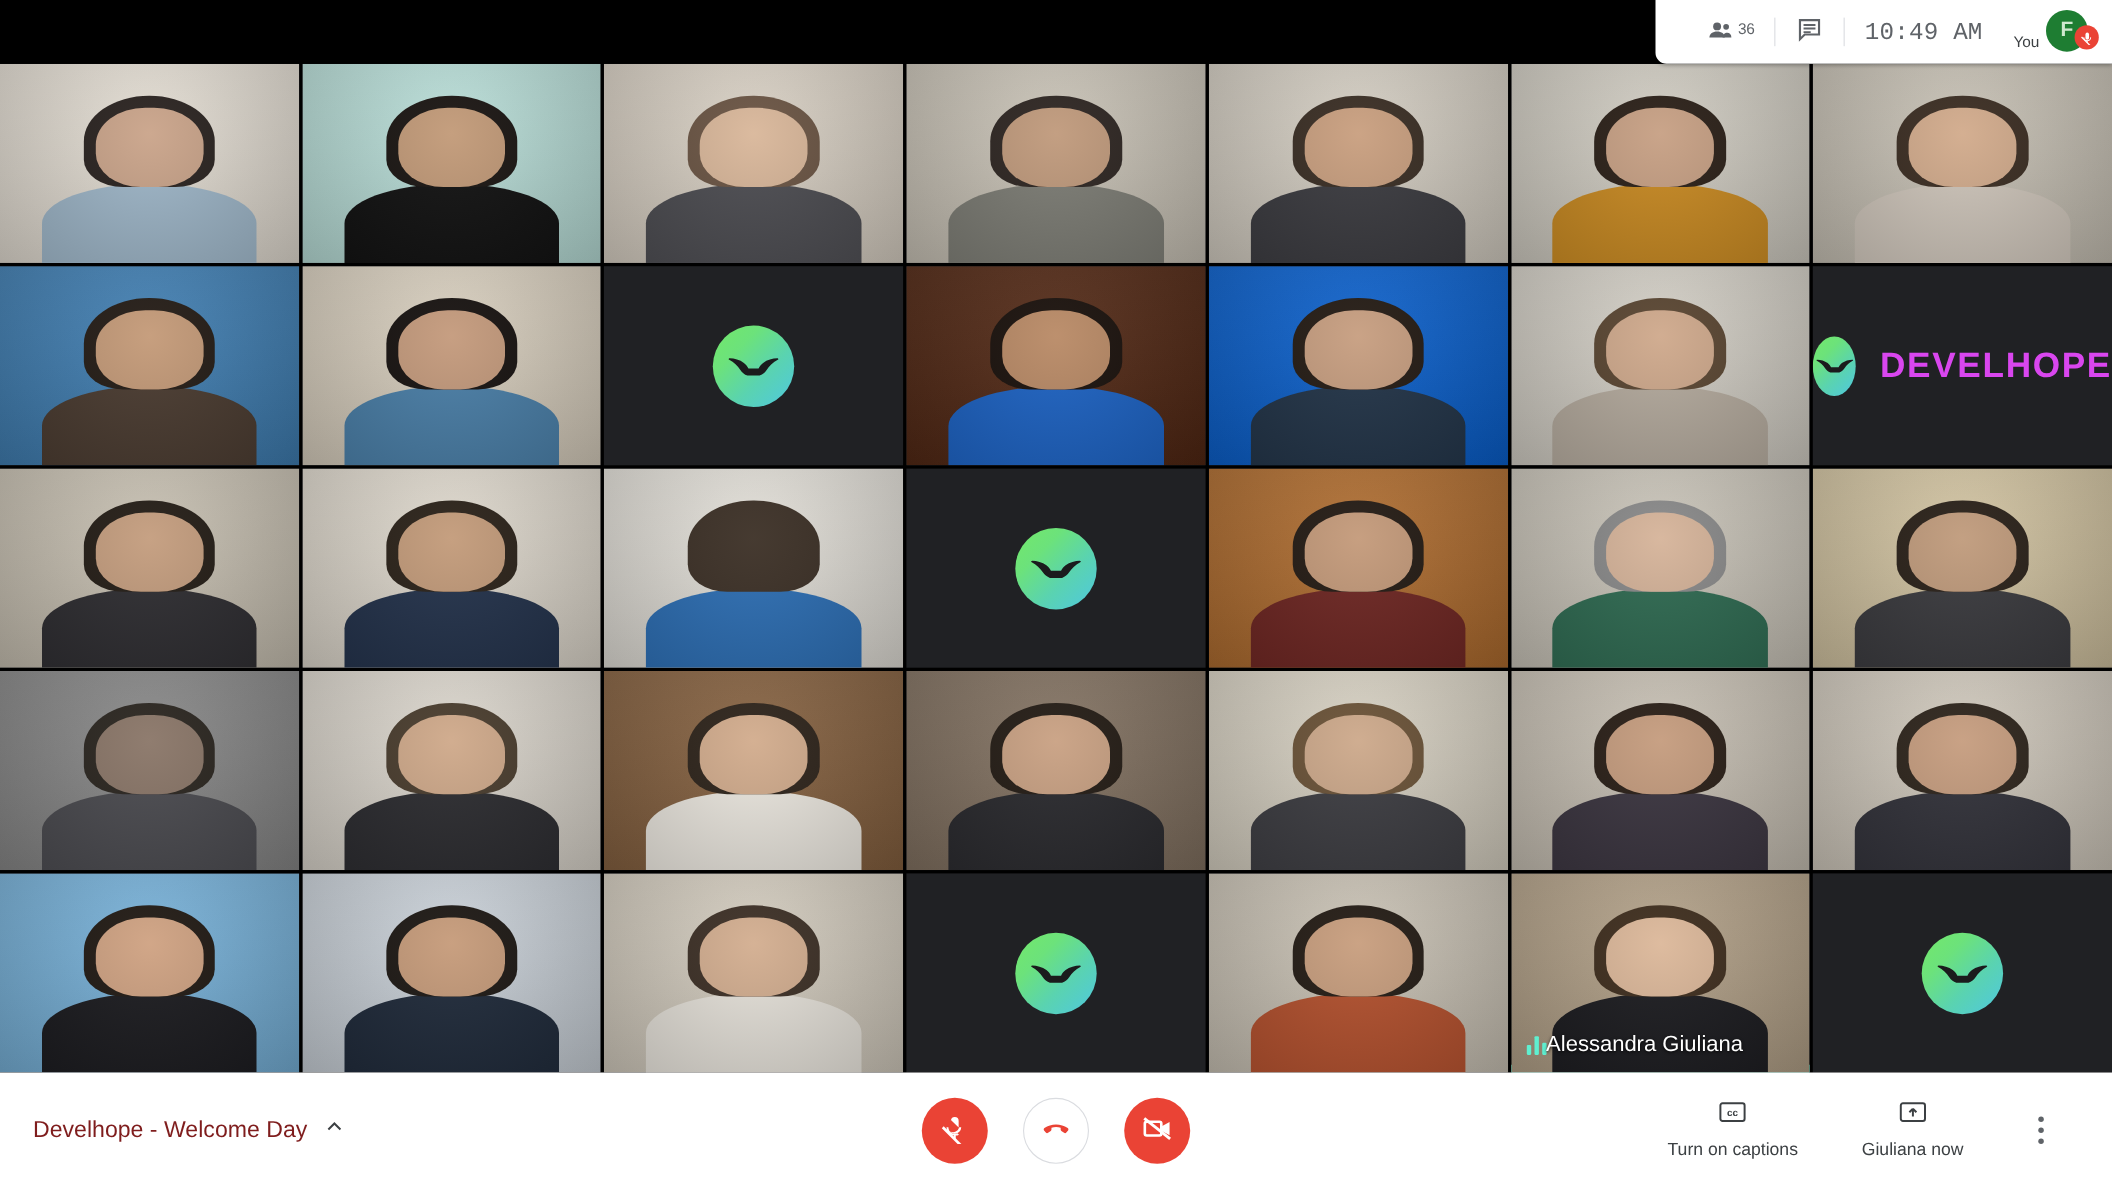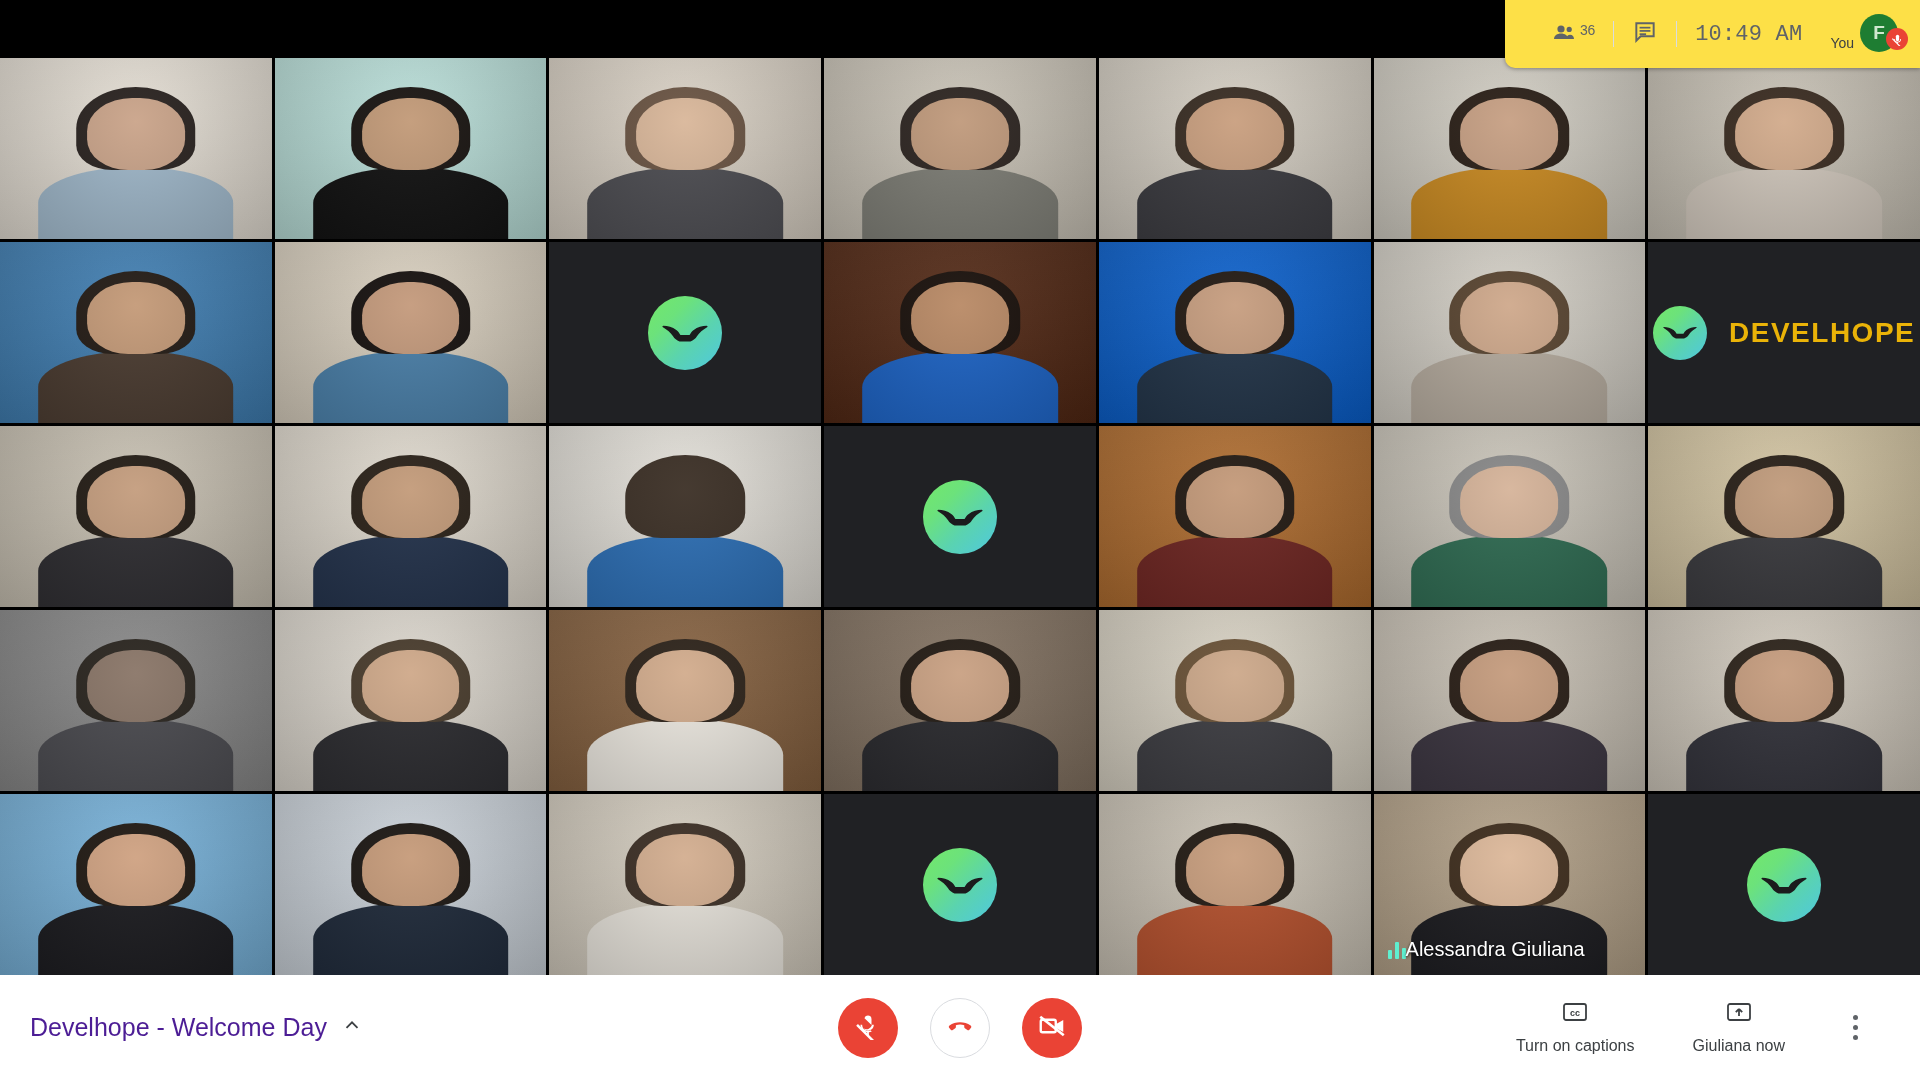--- a/index.html
+++ b/index.html
@@ -11,22 +11,22 @@
     overflow:hidden;
   }
   #app { position:relative; width:1920px; height:1080px; background:#000; }
 
   
   .topbar{
     position:absolute; top:0; left:0; width:1920px; height:58px;
     background:#000; z-index:40;
   }
   .top-right-pill{
-    position:absolute; top:0; right:0; height:68px;
-    background:#fde047; border-bottom-left-radius:10px;
+    position:absolute; top:0; right:0; height:58px;
+    background:#ffffff; border-bottom-left-radius:10px;
     display:flex; align-items:center;
     padding:0 14px 0 26px;
     box-shadow:0 1px 4px rgba(0,0,0,.35);
   }
   .top-item{ display:flex; align-items:center; justify-content:center;
     height:58px; padding:0 18px; color:#5f6368; position:relative; }
   .top-sep{ width:1px; height:26px; background:#dadce0; }
   .ppl-wrap{ position:relative; display:flex; align-items:flex-end; }
   .ppl-count{ font-size:14px; color:#5f6368; margin-left:1px; margin-bottom:10px; letter-spacing:-.2px;}
   .clock{ font-size:22px; color:#5f6368; letter-spacing:.2px; white-space:nowrap; padding:0 18px;font-family:Liberation Mono, monospace; }
@@ -64,21 +64,21 @@
 
   
   .dh-circle{
     width:74px; height:74px; border-radius:50%;
     background:linear-gradient(135deg,#73e86a 0%, #6ce27b 30%, #5ad3b0 62%, #4fc8e0 100%);
     display:flex; align-items:center; justify-content:center;
   }
   .dh-logo-tile{ flex-direction:row; gap:22px; background:#202124; }
   .dh-logo-tile .dh-circle{ width:54px; height:54px; }
   .dh-wordmark{
-    color:#eab308; font-size:28px; font-weight:bold;
+    color:#d946ef; font-size:32px; font-weight:bold;
     letter-spacing:1.5px; font-family:"Liberation Sans", sans-serif;
   }
 
   
   .namebar{
     position:absolute; left:0; bottom:14px;
     display:flex; align-items:center; 
     padding:0 14px; z-index:5;
   }
   .name-txt{
@@ -100,21 +100,21 @@
          border-radius:50% 50% 0 0; }
   .hair{ position:absolute; left:50%; transform:translateX(-50%);
          border-radius:50% 50% 30% 30%; }
 
   
   .bottombar{
     position:absolute; left:0; bottom:0; width:1920px; height:105px;
     background:#fff; display:flex; align-items:center; z-index:40;
   }
   .bb-left{ display:flex; align-items:center; gap:14px; padding-left:30px; width:33%; }
-  .meet-title{ font-size:25px; color:#4c1d95; white-space:nowrap; }
+  .meet-title{ font-size:21px; color:#7f1d1d; white-space:nowrap; }
   .bb-center{ display:flex; align-items:center; justify-content:center; gap:32px; flex:1; }
   .cbtn{ width:60px; height:60px; border-radius:50%; display:flex;
          align-items:center; justify-content:center; cursor:pointer; border:none; }
   .cbtn.red{ background:#ea4335; }
   .cbtn.hangup{ background:#fff; border:1px solid #dadce0; }
   .bb-right{ display:flex; align-items:center; justify-content:flex-end;
              gap:58px; padding-right:52px; width:33%; }
   .bb-action{ display:flex; flex-direction:column; align-items:center; gap:10px; cursor:pointer; }
   .bb-action span{ font-size:16px; color:#3c4043; white-space:nowrap; }
   .kebab{ display:flex; flex-direction:column; gap:5px; padding:14px 10px; cursor:pointer; }

